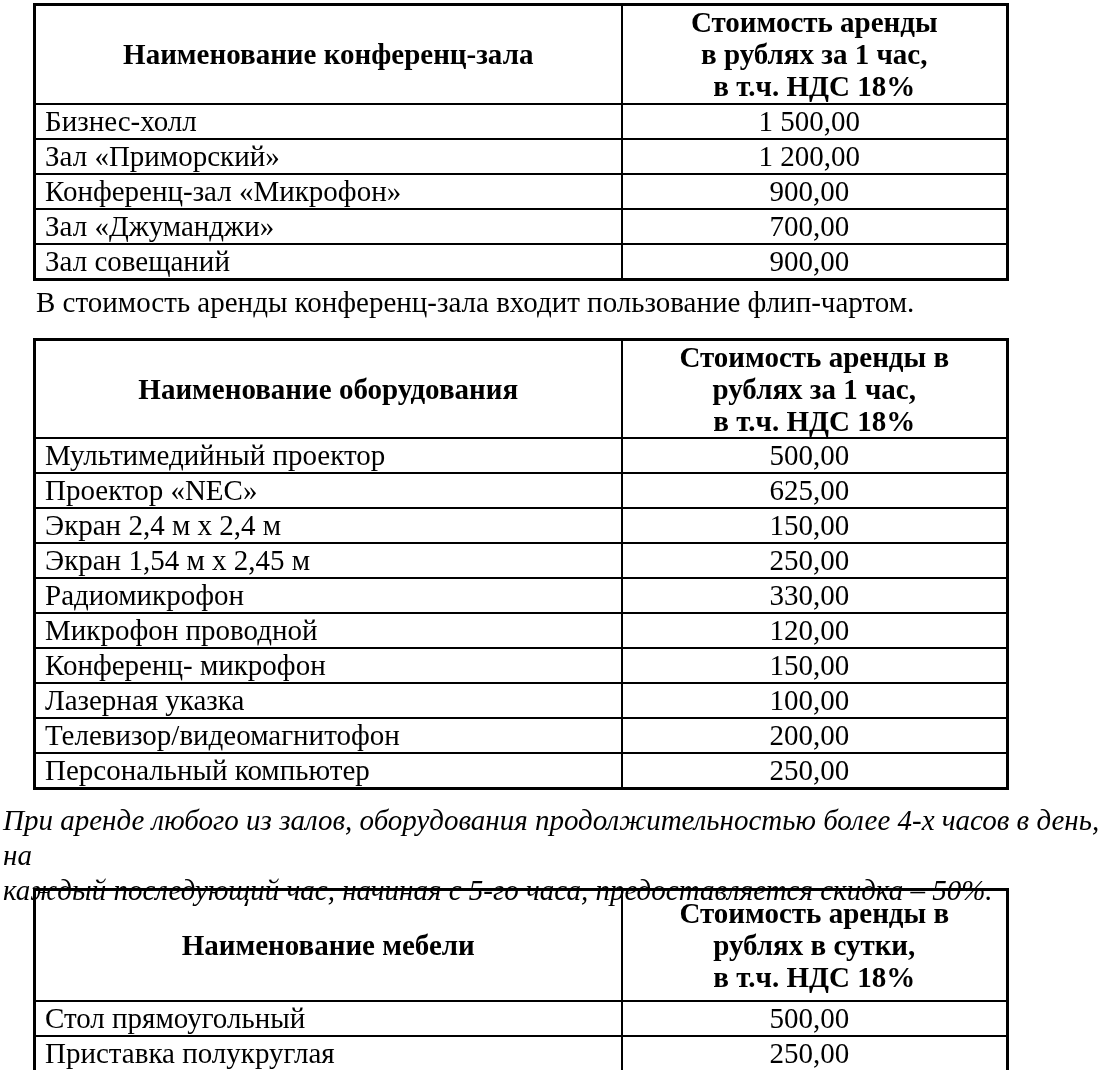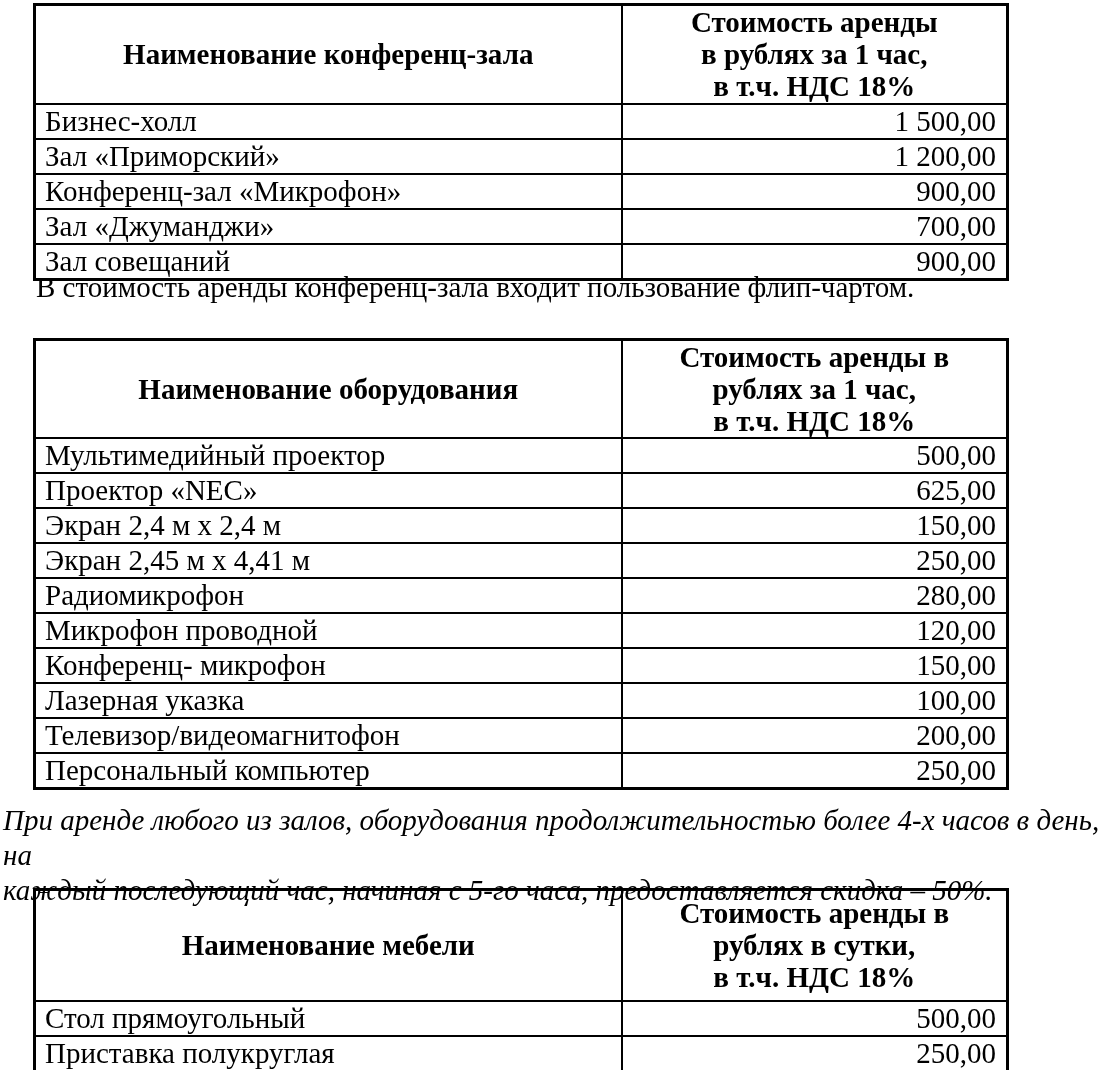--- a/index.html
+++ b/index.html
@@ -26,23 +26,23 @@
     text-align:center; vertical-align:middle; white-space:pre-line;
   }
   .t1 tr.head-row { height:99px; }
   .t2 tr.head-row { height:96px; }
   .t3 tr.head-row { height:111px; }
   .t1 td { height:33px; }
   .t2 td { height:34px; }
   .t3 td { height:34px; }
   table.t td { font-size:29px; vertical-align:middle; }
   td.name-cell  { text-align:left;  padding-left:9px;border-radius:8px; }
-  td.price-cell { text-align:right; padding-right:10px;margin-top:12px; }
+  td.price-cell { text-align:center; padding-right:10px;margin-top:12px; }
   p.note-plain {
-    position:absolute; top:271px; left:36px;
+    position:absolute; top:286px; left:36px;
     font-size:29px; line-height:33px;
   }
   p.note-italic {
     position:absolute; top:803px; left:3px; width:1097px;
     font-size:29px; line-height:35px;
     font-style:italic; white-space:pre-line;
   }
 </style>
 </head>
 <body>
@@ -108,26 +108,26 @@
         </tr>
         <tr>
           <td class="name-cell">Проектор «NEC»</td>
           <td class="price-cell">625,00</td>
         </tr>
         <tr>
           <td class="name-cell">Экран 2,4 м х 2,4 м</td>
           <td class="price-cell">150,00</td>
         </tr>
         <tr>
-          <td class="name-cell">Экран 2,45 м х 4,41 м</td>
+          <td class="name-cell">Экран 1,54 м х 2,45 м</td>
           <td class="price-cell">250,00</td>
         </tr>
         <tr>
           <td class="name-cell">Радиомикрофон</td>
-          <td class="price-cell">280,00</td>
+          <td class="price-cell">330,00</td>
         </tr>
         <tr>
           <td class="name-cell">Микрофон проводной</td>
           <td class="price-cell">120,00</td>
         </tr>
         <tr>
           <td class="name-cell">Конференц- микрофон</td>
           <td class="price-cell">150,00</td>
         </tr>
         <tr>

